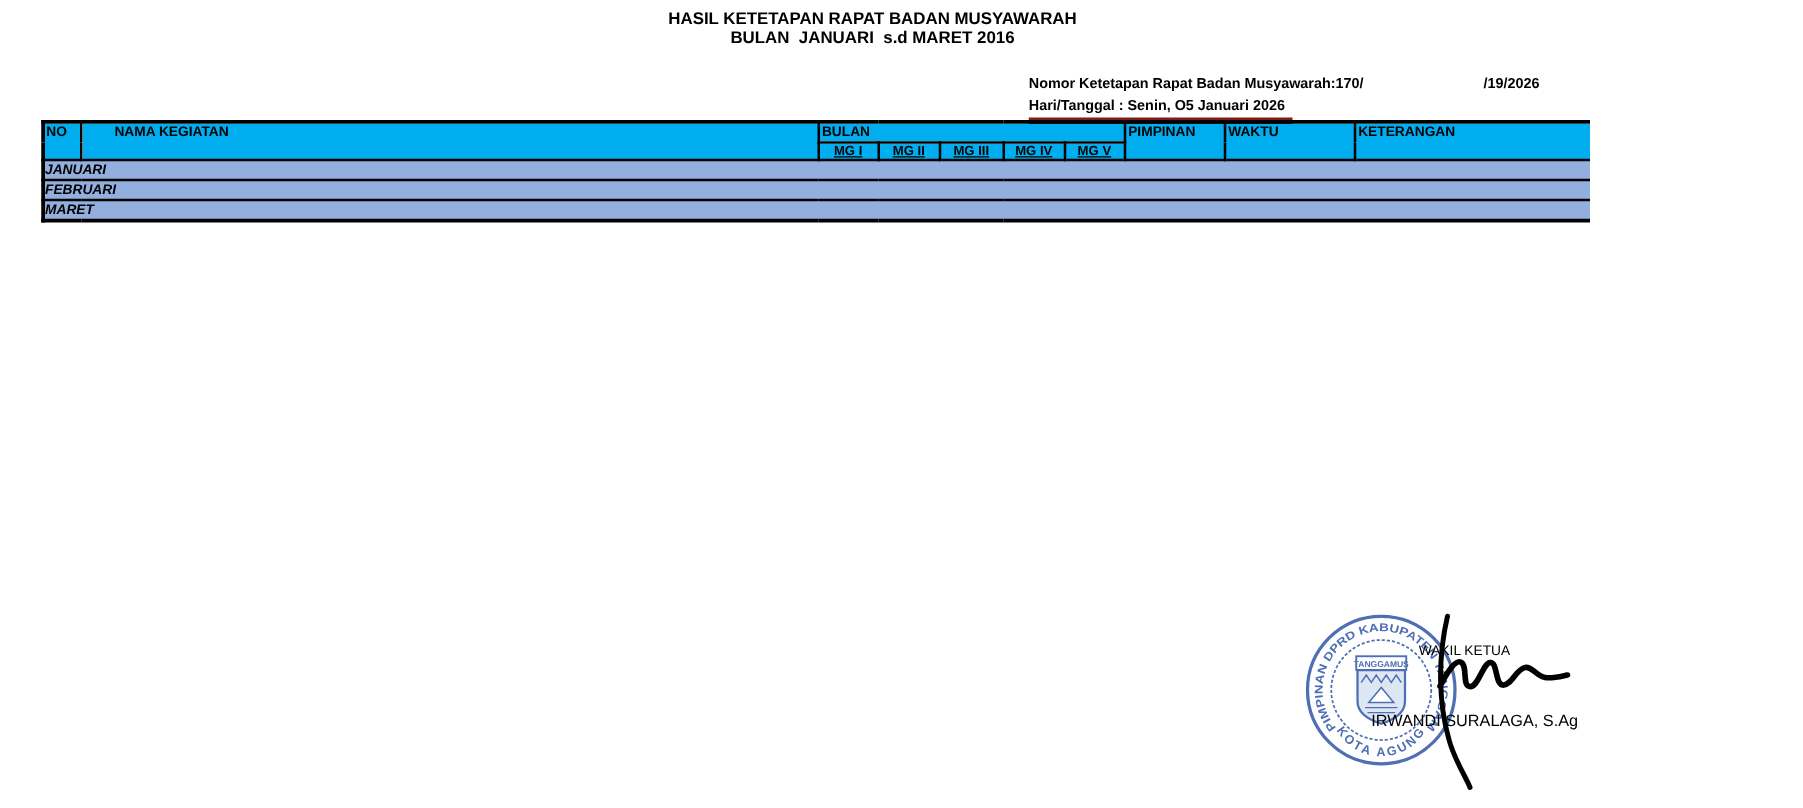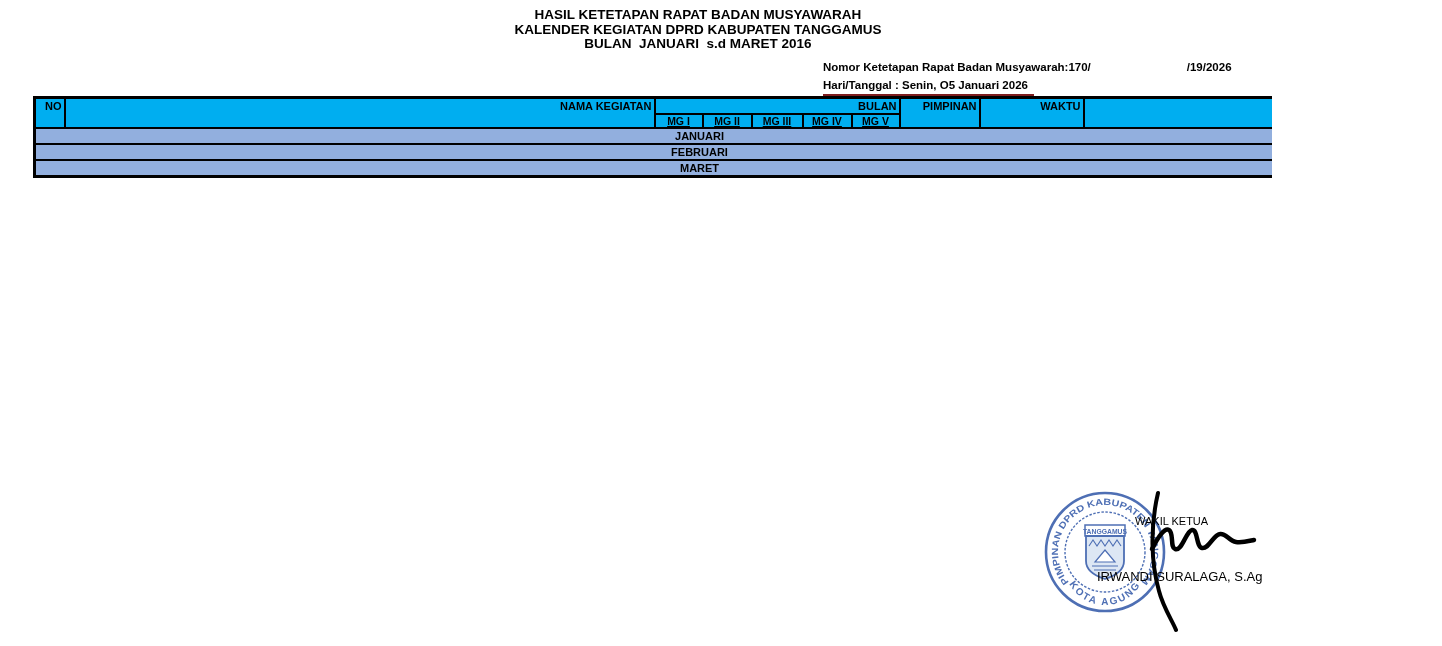--- a/index.html
+++ b/index.html
@@ -18,44 +18,43 @@
   
   table.cal-table{
     position:absolute;left:33px;top:96px;width:1330px;
     border-collapse:collapse;table-layout:fixed;
     border:3px solid #000;
     font-size:11px;font-weight:bold;
   }
   .cal-table th,.cal-table td{border:2px solid #000;padding:0;overflow:hidden;}
   .cal-table thead th{
     background:var(--header-bg,#00AEF0);
-    text-align:right;vertical-align:top;
+    text-align:left;vertical-align:top;
     padding:1px 2px 0 2px;font-size:11px;
   }
   .cal-table thead tr.row-top{height:16px;}
   .cal-table thead tr.mg-row{height:14px;}
   .cal-table thead th.mg{text-align:center;vertical-align:middle;text-decoration:underline;font-size:10.5px;padding:0;}
   .cal-table td.band{
     background:var(--band-bg,#92AFDE);
-    text-align:center;vertical-align:middle;height:14px;font-size:11px;
+    vertical-align:middle;height:14px;font-size:11px;font-style:italic;
   }
   
   .sig-role{position:absolute;left:1135px;top:515px;font-size:11px;}
   .sig-name{position:absolute;left:1097px;top:569px;font-size:13px;}
   .stamp-svg{position:absolute;left:1042px;top:488px;opacity:.92;}
   .sign-svg{position:absolute;left:1130px;top:485px;}
 </style>
 </head>
 <body>
 
 <div class="page">
 
   <header class="title-block">
     <div>HASIL KETETAPAN RAPAT BADAN MUSYAWARAH</div>
-    <div>KALENDER KEGIATAN DPRD KABUPATEN TANGGAMUS</div>
     <div class="pre">BULAN  JANUARI  s.d MARET 2016</div>
   </header>
 
   <div class="meta-block">
     <div class="meta-line">
       <span>Nomor Ketetapan Rapat Badan Musyawarah:170/</span><span class="meta-gap"></span><span>/19/2026</span>
     </div>
     <div>
       <span class="underlined">Hari/Tanggal : Senin, O5 Januari 2026</span>
     </div>

